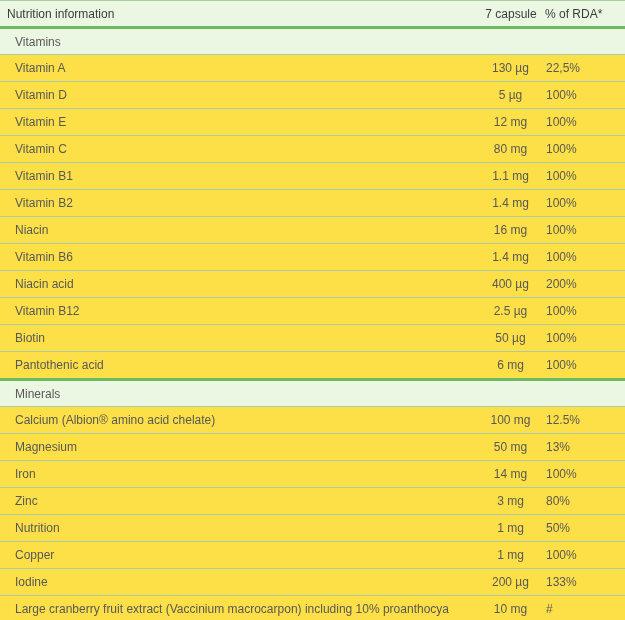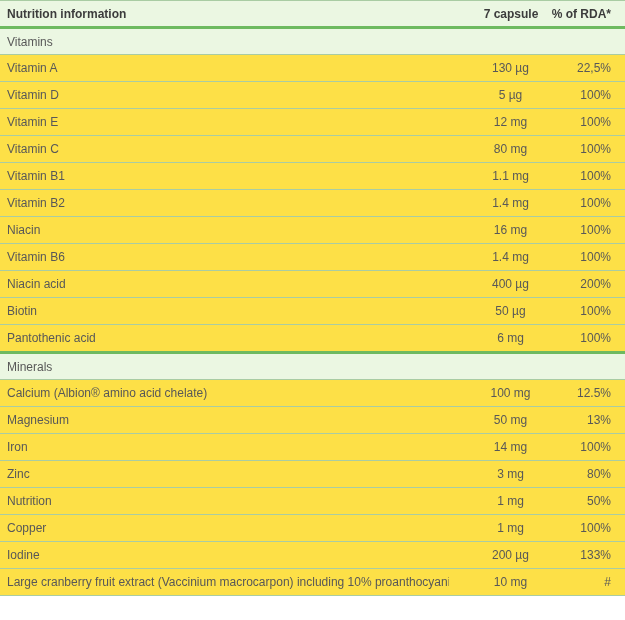--- a/index.html
+++ b/index.html
@@ -30,34 +30,34 @@
     vertical-align:middle;
     overflow:hidden;
     white-space:nowrap;
   }
   thead tr{
     background:var(--bg);
     border-bottom:3px solid var(--accent);
   }
   thead th{
     color:var(--head-text);
-    font-weight:bold;
+    font-weight:normal;
     text-align:left;
     height:25px;
     padding:0;
   }
   th.c-name{padding-left:7px;}
   th.c-amt,td.c-amt{text-align:center;padding-left:28px;}
-  th.c-rda,td.c-rda{text-align:right;padding-right:14px;}
+  th.c-rda,td.c-rda{text-align:left;padding-right:14px;}
   tbody tr{
     background:#fde047;
     border-bottom:1px solid var(--thin);
   }
   tbody td{height:24px;color:var(--text);}
-  td.c-name{padding-left:7px;}
+  td.c-name{padding-left:15px;}
   tr.section-row{background:var(--bg);}
   tr.section-row td{height:23px;}
   tr.thick-top{border-top:3px solid var(--accent);}
 </style>
 </head>
 <body>
 
 <div class="page">
   <table>
     <colgroup>
@@ -124,20 +124,25 @@
     <td class="c-amt">1.4 mg</td>
     <td class="c-rda">100%</td>
   </tr>
 
   <tr class="data-row">
     <td class="c-name">Niacin acid</td>
     <td class="c-amt">400 µg</td>
     <td class="c-rda">200%</td>
   </tr>
 
+  <tr class="data-row">
+    <td class="c-name">Vitamin B12</td>
+    <td class="c-amt">2.5 µg</td>
+    <td class="c-rda">100%</td>
+  </tr>
 
   <tr class="data-row">
     <td class="c-name">Biotin</td>
     <td class="c-amt">50 µg</td>
     <td class="c-rda">100%</td>
   </tr>
 
   <tr class="data-row">
     <td class="c-name">Pantothenic acid</td>
     <td class="c-amt">6 mg</td>

